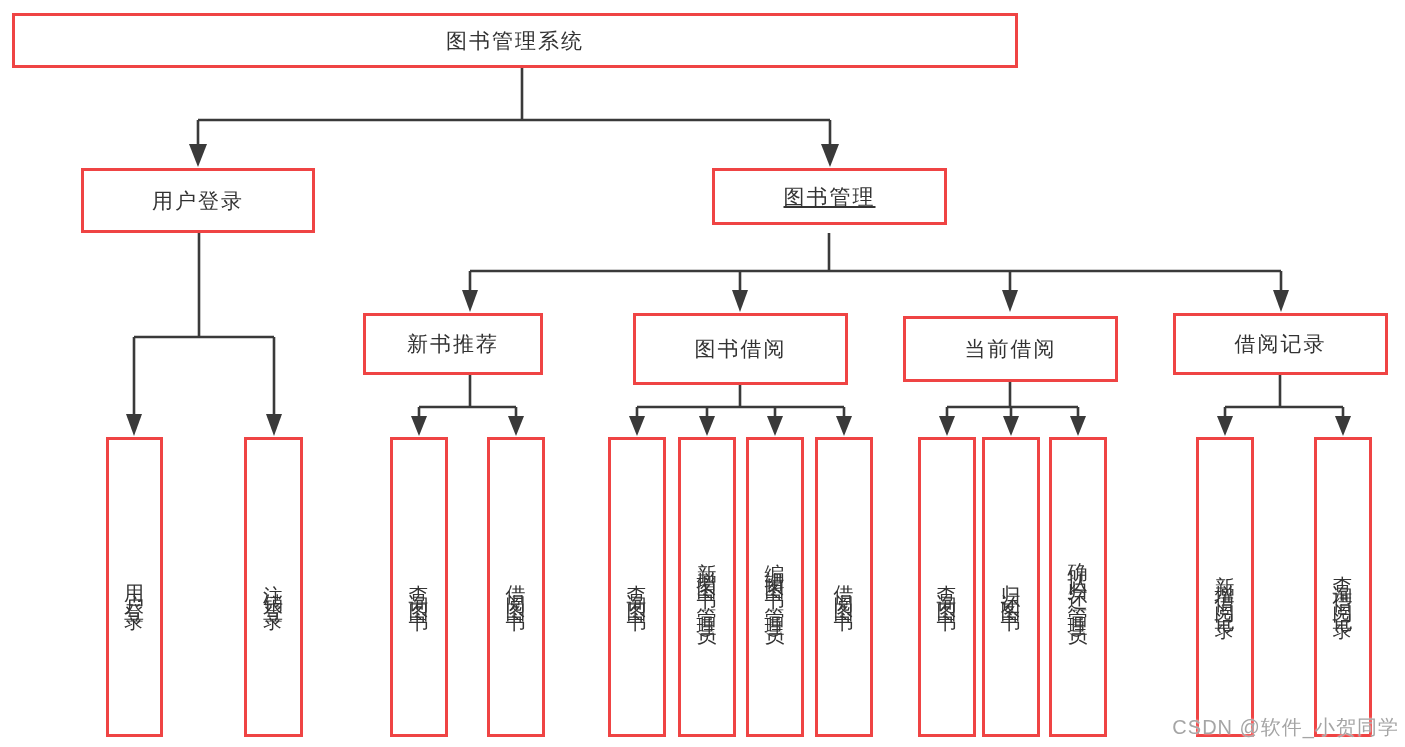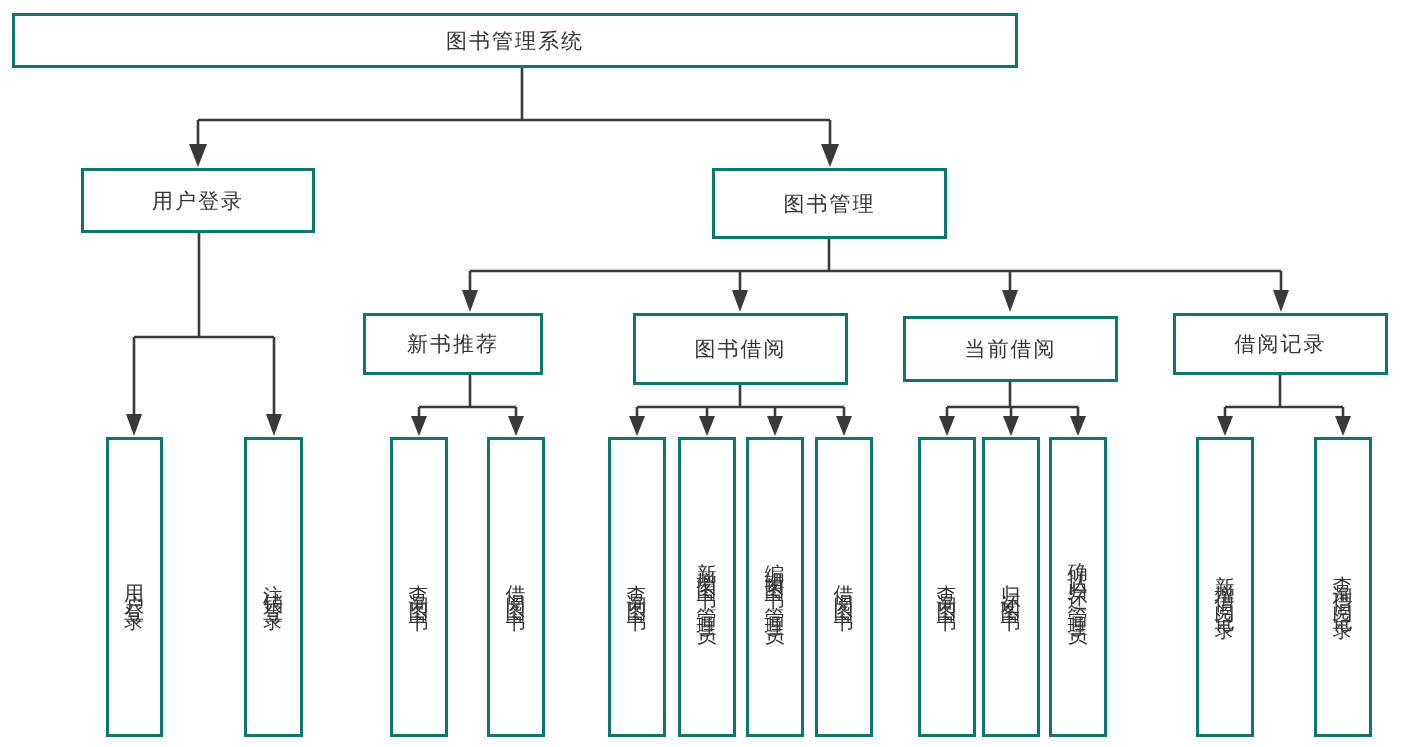--- a/index.html
+++ b/index.html
@@ -14,21 +14,21 @@
     width: 1405px; height: 747px;
     background: #ffffff;
   }
   svg.wires {
     position: absolute; left: 0; top: 0;
     width: 1405px; height: 747px;
   }
   .node {
     position: absolute;
     box-sizing: border-box;
-    border: 3px solid #0f766e;
+    border: 3px solid #ef4444;
     background: #ffffff;
     display: flex;
     align-items: center;
     justify-content: center;
     color: #333333;
     text-align: center;
   }
   .node.h {
     font-size: 21px;
     letter-spacing: 2px;
@@ -36,21 +36,21 @@
   }
   .node.v {
     font-size: 20px;
     writing-mode: vertical-rl;
     text-orientation: mixed;
     letter-spacing: 9px;
     line-height: 1;
   }
   .root-box   { left: 12px;   top: 13px;  width: 1006px; height: 55px; }
   .lv2-a      { left: 81px;   top: 168px; width: 234px;  height: 65px; }
-  .lv2-b      { left: 712px;  top: 168px; width: 235px;  height: 71px; }
+  .lv2-b      { left: 712px;  top: 168px; width: 235px;  height: 57px; text-decoration: underline; }
   .lv3-a      { left: 363px;  top: 313px; width: 180px;  height: 62px; }
   .lv3-b      { left: 633px;  top: 313px; width: 215px;  height: 72px; }
   .lv3-c      { left: 903px;  top: 316px; width: 215px;  height: 66px; }
   .lv3-d      { left: 1173px; top: 313px; width: 215px;  height: 62px; }
   .leaf       { top: 437px; height: 300px; width: 58px; }
   .leaf-1  { left: 106px; width: 57px; }
   .leaf-2  { left: 244px; width: 59px; }
   .leaf-3  { left: 390px; }
   .leaf-4  { left: 487px; }
   .leaf-5  { left: 608px; }
@@ -160,14 +160,15 @@
   <div class="node v leaf leaf-5">查询图书</div>
   <div class="node v leaf leaf-6">新增图书（管理员）</div>
   <div class="node v leaf leaf-7">编辑图书（管理员）</div>
   <div class="node v leaf leaf-8">借阅图书</div>
   <div class="node v leaf leaf-9">查询图书</div>
   <div class="node v leaf leaf-10">归还图书</div>
   <div class="node v leaf leaf-11">确认归还（管理员）</div>
   <div class="node v leaf leaf-12">新增借阅记录</div>
   <div class="node v leaf leaf-13">查询借阅记录</div>
 
+  <div class="watermark">CSDN @软件_小贺同学</div>
 
 </div>
 
 </body></html>

